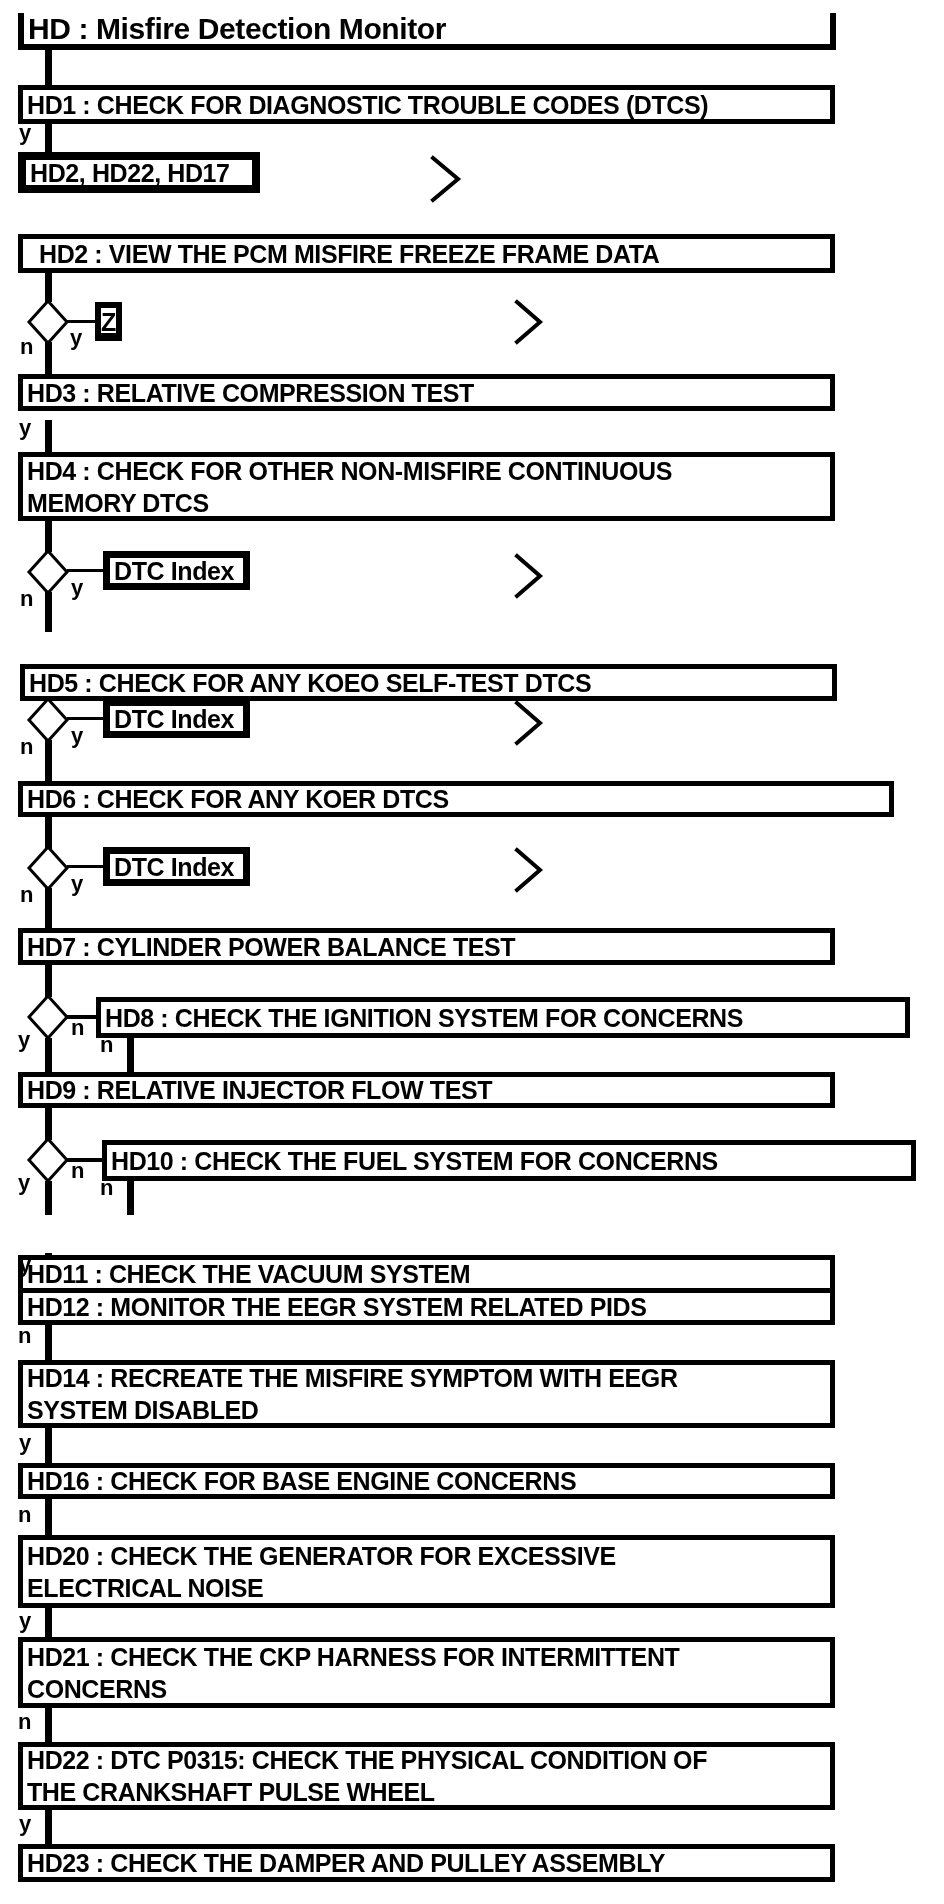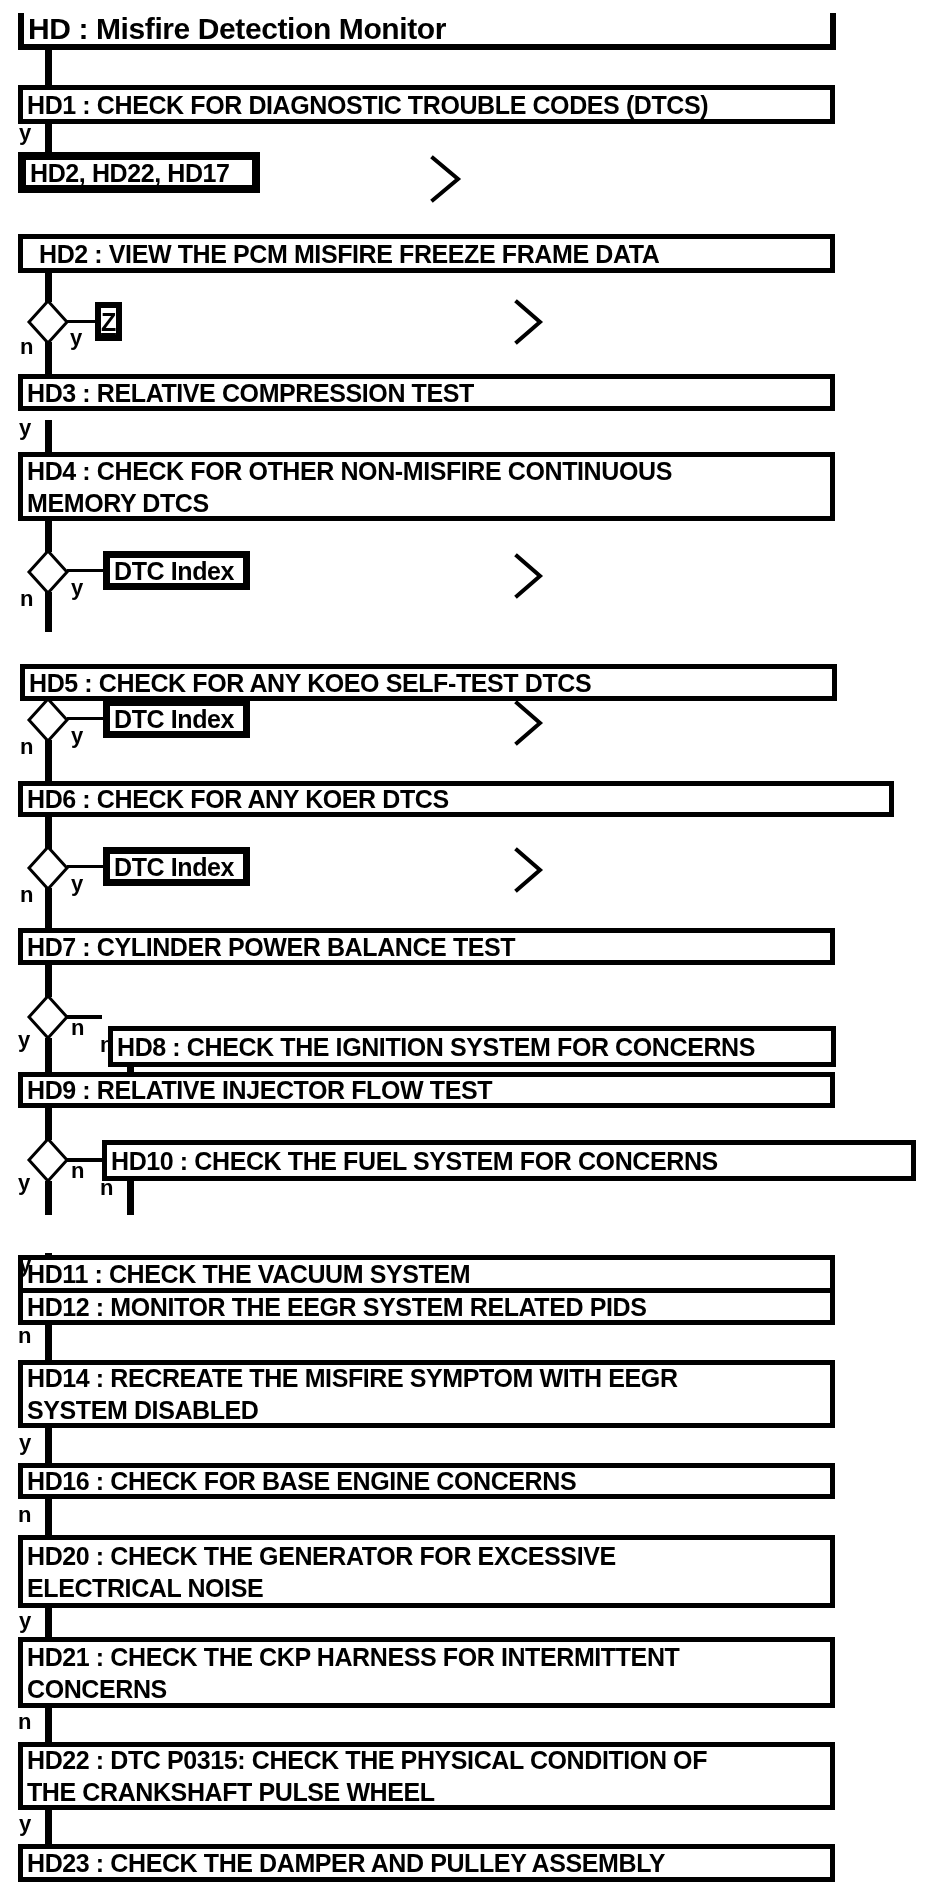--- a/index.html
+++ b/index.html
@@ -84,21 +84,21 @@
   <div class="node zbox" style="left:95px; top:302px; width:27px; height:39px;">Z</div>
   <div class="node" style="left:18px; top:374px; width:817px; height:37px;">HD3 : RELATIVE COMPRESSION TEST</div>
   <div class="node" style="left:18px; top:452px; width:817px; height:69px;">HD4 : CHECK FOR OTHER NON-MISFIRE CONTINUOUS
 MEMORY DTCS</div>
   <div class="node ref" style="left:103px; top:551px; width:147px; height:39px;">DTC Index</div>
   <div class="node" style="left:20px; top:632px; width:817px; height:37px;margin-top:32px;">HD5 : CHECK FOR ANY KOEO SELF-TEST DTCS</div>
   <div class="node ref" style="left:103px; top:699px; width:147px; height:39px;">DTC Index</div>
   <div class="node" style="left:18px; top:781px; width:876px; height:36px;">HD6 : CHECK FOR ANY KOER DTCS</div>
   <div class="node ref" style="left:103px; top:847px; width:147px; height:39px;">DTC Index</div>
   <div class="node" style="left:18px; top:928px; width:817px; height:37px;">HD7 : CYLINDER POWER BALANCE TEST</div>
-  <div class="node" style="left:108px; top:997px; width:728px; height:41px;margin-top:29px;">HD8 : CHECK THE IGNITION SYSTEM FOR CONCERNS</div>
+  <div class="node" style="left:96px; top:997px; width:814px; height:41px;">HD8 : CHECK THE IGNITION SYSTEM FOR CONCERNS</div>
   <div class="node" style="left:18px; top:1072px; width:817px; height:36px;">HD9 : RELATIVE INJECTOR FLOW TEST</div>
   <div class="node" style="left:102px; top:1140px; width:814px; height:41px;">HD10 : CHECK THE FUEL SYSTEM FOR CONCERNS</div>
   <div class="node" style="left:18px; top:1215px; width:817px; height:38px;margin-top:40px;">HD11 : CHECK THE VACUUM SYSTEM</div>
   <div class="node" style="left:18px; top:1288px; width:817px; height:37px;">HD12 : MONITOR THE EEGR SYSTEM RELATED PIDS</div>
   <div class="node" style="left:18px; top:1360px; width:817px; height:68px;">HD14 : RECREATE THE MISFIRE SYMPTOM WITH EEGR
 SYSTEM DISABLED</div>
   <div class="node" style="left:18px; top:1463px; width:817px; height:36px;">HD16 : CHECK FOR BASE ENGINE CONCERNS</div>
   <div class="node" style="left:18px; top:1535px; width:817px; height:73px;">HD20 : CHECK THE GENERATOR FOR EXCESSIVE
 ELECTRICAL NOISE</div>
   <div class="node" style="left:18px; top:1637px; width:817px; height:71px;">HD21 : CHECK THE CKP HARNESS FOR INTERMITTENT

